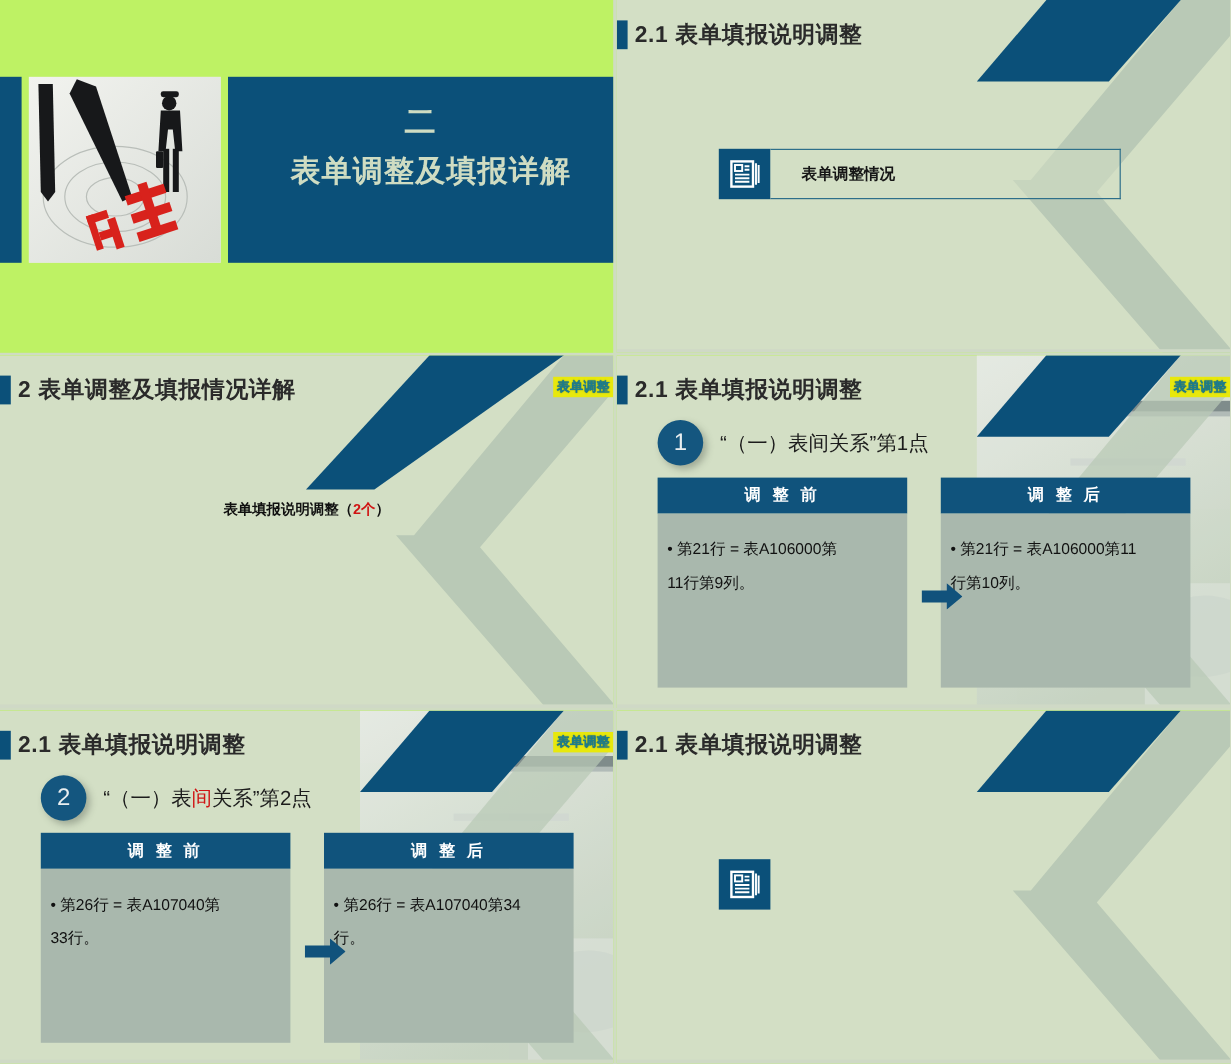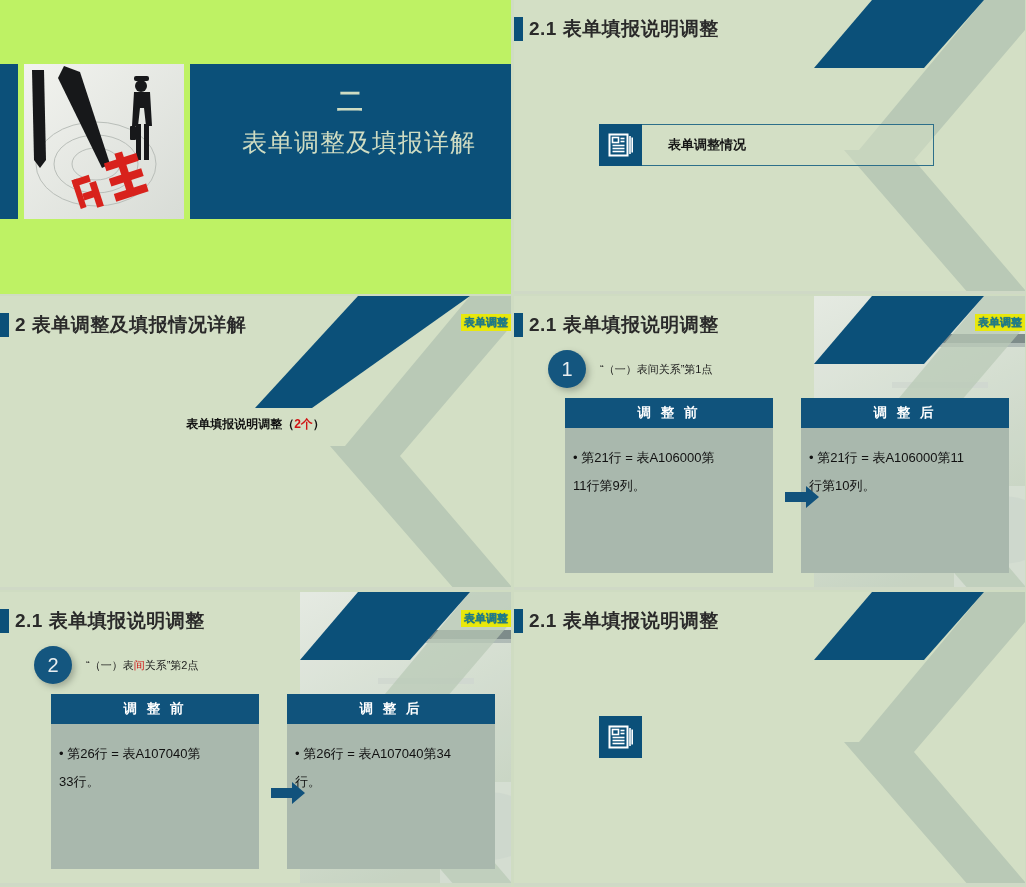--- a/index.html
+++ b/index.html
@@ -18,21 +18,21 @@
   .bg svg{position:absolute;left:0;top:0;width:511px;height:294px;display:block;}
 
   
   .t-leftbar{position:absolute;left:0;top:64px;width:18px;height:155px;background:#0c5079;}
   .t-photo{position:absolute;left:24px;top:64px;width:160px;height:155px;overflow:hidden;background:#e9eae4;}
   .t-photo svg{display:block;width:160px;height:155px;}
   .t-panel{position:absolute;left:190px;top:64px;width:322px;height:155px;background:#0b5079;}
   .t-two{position:absolute;left:0;right:0;top:24px;text-align:center;color:#cfdcc2;
          font-size:26px;font-weight:bold;line-height:1;letter-spacing:2px;}
   .t-title{position:absolute;left:16px;right:0;top:62px;text-align:center;color:#cfdcc2;
-           font-size:25px;font-weight:normal;letter-spacing:1px;}
+           font-size:25px;font-weight:bold;letter-spacing:1px;}
 
   
   .hdr{position:absolute;left:0;top:16px;display:flex;align-items:center;z-index:6;}
   .hdr-tick{width:9px;height:24px;background:#0b5079;margin-right:6px;}
   .hdr-text{font-size:19px;font-weight:bold;color:#2a2a2a;white-space:nowrap;letter-spacing:0.5px;}
 
   
   .tag{position:absolute;right:0;top:18px;background:#e8e80c;color:#1d7d8c;
        font-size:11px;font-weight:bold;padding:1px 3px;letter-spacing:0px;z-index:8;
        text-shadow:0 0 1px #0b5079;white-space:nowrap;}
@@ -48,24 +48,24 @@
   
   .cap3{position:absolute;left:0;right:0;top:120px;text-align:center;z-index:5;
         font-size:12px;font-weight:bold;color:#101010;}
   .cap3 .red{color:#d01414;}
 
   
   .numrow{position:absolute;left:34px;top:54px;display:flex;align-items:center;z-index:6;}
   .numrow .circle{width:38px;height:38px;border-radius:50%;background:#14567f;color:#e9eef0;
         display:flex;align-items:center;justify-content:center;font-size:20px;font-weight:normal;
         box-shadow:3px 3px 6px rgba(60,70,60,0.35);}
-  .numrow .qt{margin-left:14px;font-size:11px;color:#1c1c1c;white-space:nowrap;}
+  .numrow .qt{margin-left:14px;font-size:17px;color:#1c1c1c;white-space:nowrap;}
   .numrow .qt .red{color:#d01414;}
 
-  .cols{position:absolute;left:34px;top:102px;width:455px;height:175px;z-index:5;margin-left:17px;}
+  .cols{position:absolute;left:34px;top:102px;width:455px;height:175px;z-index:5;}
   .col{position:absolute;top:0;width:208px;height:175px;}
   .col.left{left:0;}
   .col.right{left:236px;}
   .col .chead{height:30px;background:#10537c;color:#fff;display:flex;align-items:center;
       justify-content:center;font-size:13.5px;font-weight:bold;letter-spacing:3px;}
   .col .cbody{height:145px;background:#a9b8ad;padding:16px 10px 0 8px;box-sizing:border-box;
       font-size:13px;color:#111;line-height:2.15;}
   .col .cbody .bullet{display:block;}
   .arrow{position:absolute;left:220px;top:88px;width:34px;height:22px;z-index:7;}
   .arrow svg{display:block;}

